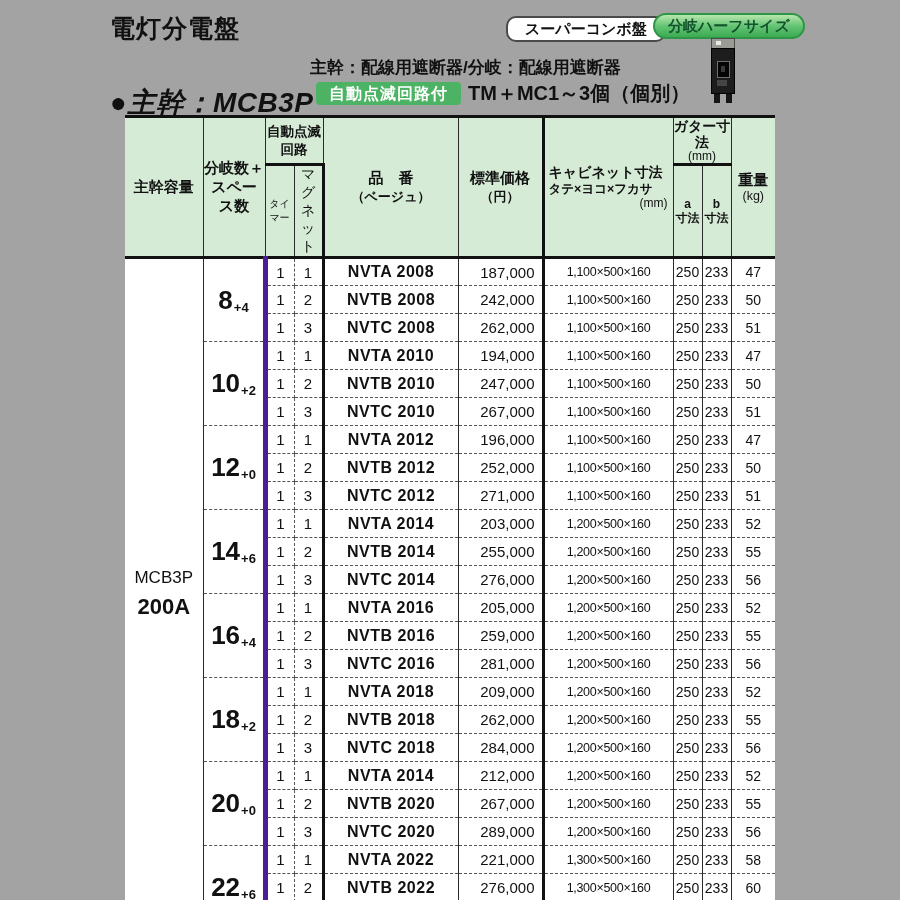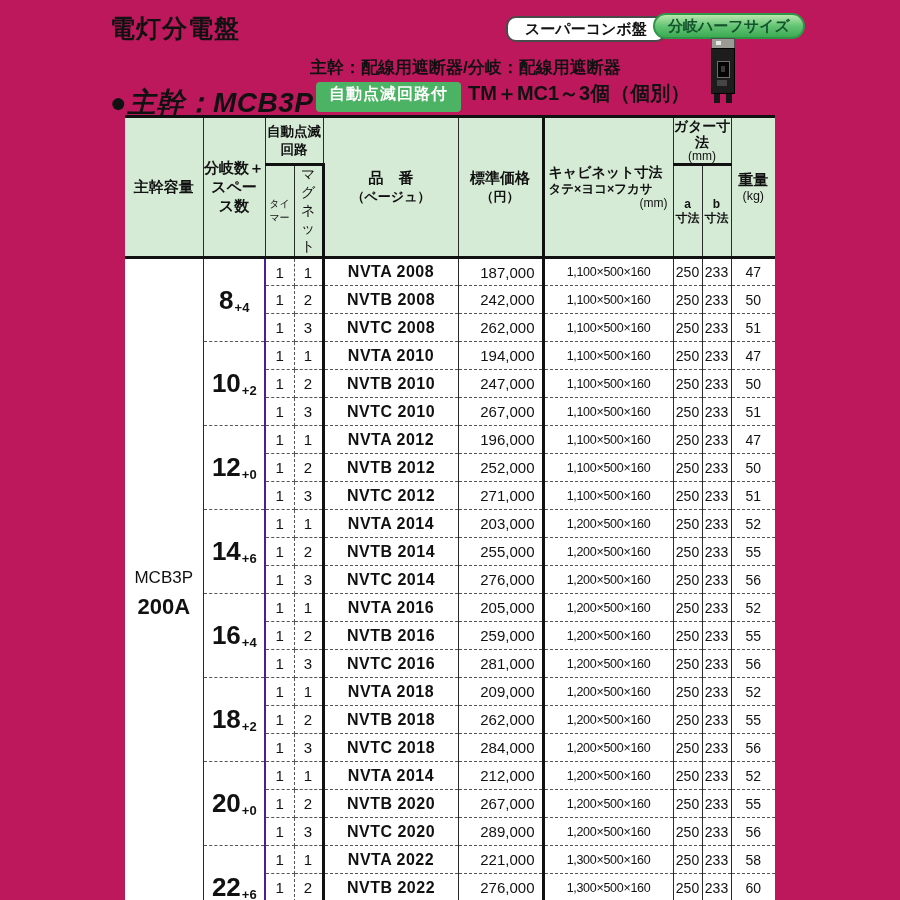--- a/index.html
+++ b/index.html
@@ -1,31 +1,31 @@
 <!DOCTYPE html>
 <html><head>
 <meta charset="utf-8">
 <style>
   html,body{margin:0;padding:0;background:#fff;}
-  .page{position:relative;width:900px;height:900px;background:#be185d;overflow:hidden;
+  .page{position:relative;width:900px;height:900px;background:#a3a3a3;overflow:hidden;
         font-family:"Liberation Sans","DejaVu Sans",sans-serif;color:#111;}
 
   
   .title-main{position:absolute;left:110px;top:12px;font-size:25px;font-weight:bold;letter-spacing:1px;}
   .title-models{position:absolute;left:250px;top:8px;font-size:29px;font-weight:bold;letter-spacing:0.5px;}
   .pill-super{position:absolute;left:506px;top:16px;height:22px;line-height:22px;
               border:2px solid #4a4a4a;border-radius:10px;background:#fff;
               padding:0 17px;font-size:15px;font-weight:bold;}
   .pill-half{position:absolute;left:653px;top:13px;height:22px;line-height:22px;
              background:linear-gradient(180deg,#b9e7ad 0%,#63c474 50%,#3cab53 100%);
              border:2px solid #2f9648;border-radius:13px;padding:0 13px;
              font-size:15px;font-weight:bold;color:#14532d;}
   .subtitle{position:absolute;left:310px;top:56px;font-size:17px;font-weight:bold;}
   .main-label{position:absolute;left:110px;top:84px;font-size:28px;font-weight:bold;letter-spacing:0.5px;font-style:italic;}
-  .badge-auto{position:absolute;left:316px;top:82px;height:30px;line-height:23px;
+  .badge-auto{position:absolute;left:316px;top:82px;height:23px;line-height:23px;
               background:#4cb364;color:#fff;border-radius:4px;padding:0 13px;
               font-size:16px;font-weight:bold;letter-spacing:1px;}
   .tm-label{position:absolute;left:468px;top:80px;font-size:20px;font-weight:bold;}
 
   
   .breaker{position:absolute;left:711px;top:38px;width:24px;height:66px;}
   .bk-top{height:9px;background:#9b9b95;border:1px solid #4d4d4d;border-bottom:none;position:relative;}
   .bk-top:after{content:"";position:absolute;left:4px;top:2px;width:5px;height:4px;background:#e8e8e4;}
   .bk-body{height:44px;background:#1d1d1d;border:1px solid #000;position:relative;}
   .bk-toggle{position:absolute;left:5px;top:12px;width:11px;height:15px;background:#050505;border:1px solid #6e6e6e;}
@@ -57,21 +57,21 @@
   .c-gutter .h-sub{font-size:12px;font-weight:normal;line-height:1.1;}
   .c-ab{font-size:12px;line-height:1.2;}
   .c-weight .h-main{font-size:15px;line-height:1.2;}
   .c-weight .h-sub{font-size:12.5px;font-weight:normal;}
 
   tbody tr{height:28px;}
   tbody td{border-bottom:1px dashed #555;text-align:center;vertical-align:middle;padding:0;
            font-size:14px;background:#fff;}
   tbody tr:first-child td{border-top:3px solid #111;}
   .col-cap{border-right:1px solid #2a2a2a;}
-  .col-branch{border-right:2px solid #4c1d95;}
+  .col-branch{border-right:5px solid #4c1d95;}
   .col-timer{border-right:1px dashed #555;font-size:15px;}
   .col-magnet{border-right:3px solid #111;font-size:15px;}
   .col-model{border-right:1px solid #2a2a2a;font-weight:bold;font-size:16px;letter-spacing:0.5px;}
   .col-price{border-right:3px solid #111;text-align:right;padding-right:7px;font-size:15px;}
   .col-cab{border-right:1px solid #2a2a2a;font-size:12.5px;letter-spacing:-0.3px;}
   .col-a,.col-b{border-right:1px solid #2a2a2a;}
   .col-weight{border-right:none;}
   .cap-l1{font-size:17px;}
   .cap-l2{font-size:22px;font-weight:bold;margin-top:6px;}
   .bnum{font-size:26px;font-weight:bold;}

